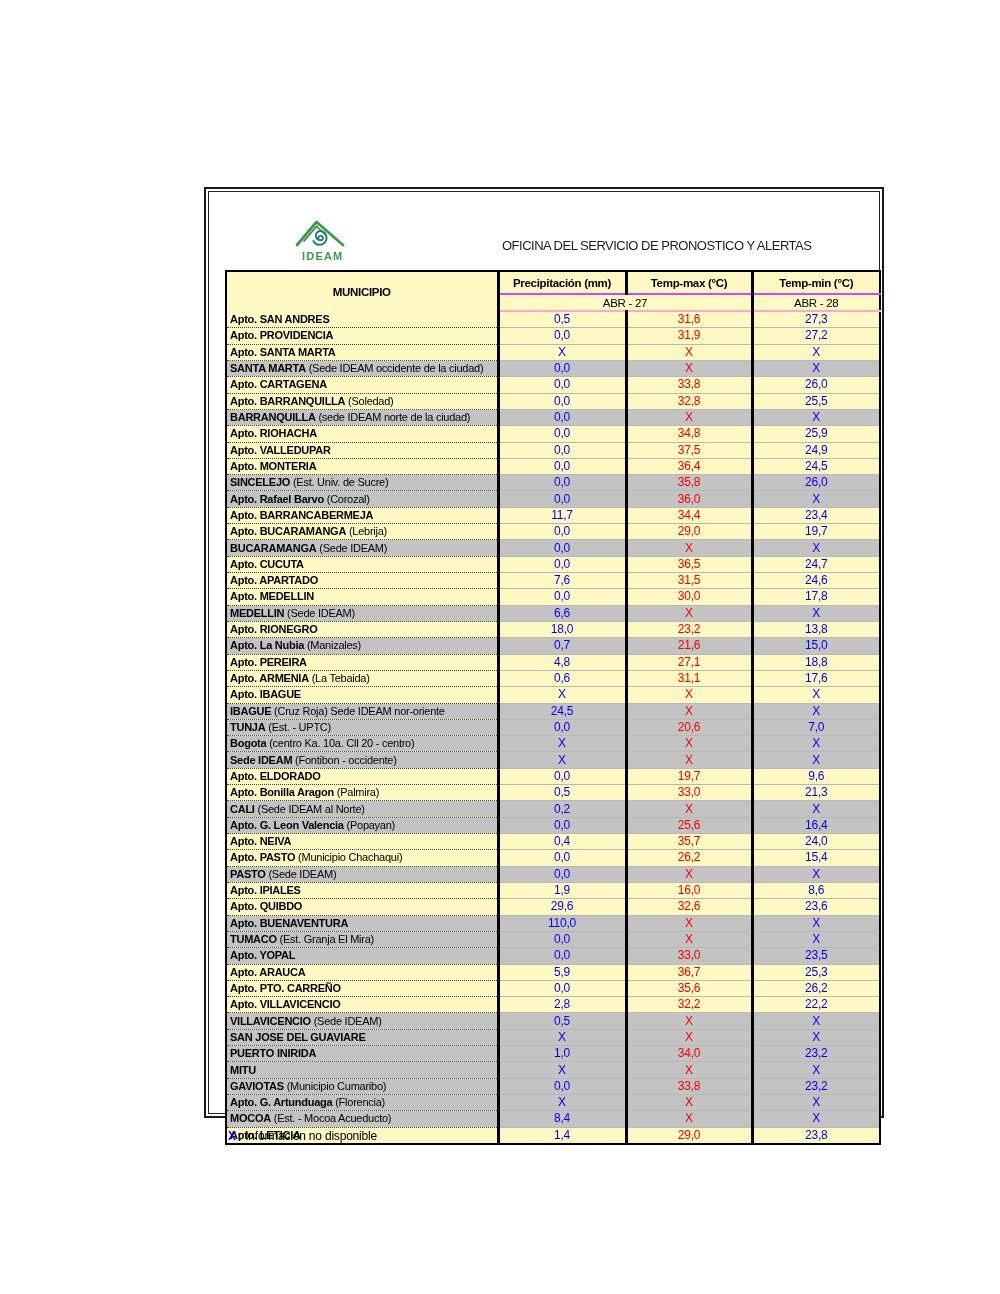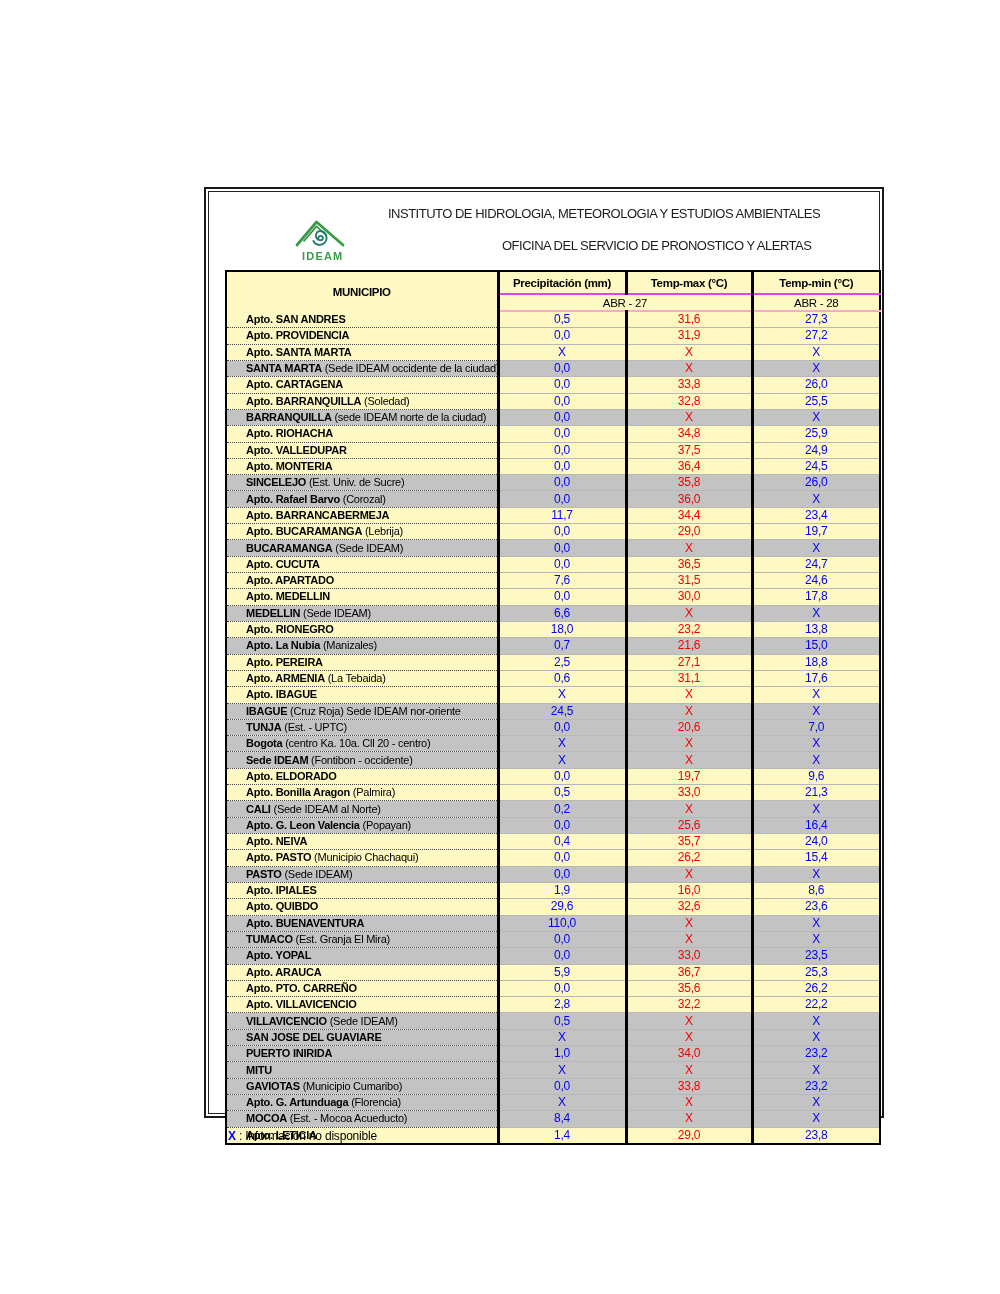--- a/index.html
+++ b/index.html
@@ -28,21 +28,21 @@
     position:absolute;left:16px;top:78px;width:654px;
     border-collapse:collapse;table-layout:fixed;background:#fef9c3;
     border:2px solid #000;
   }
   table.wx th{padding:0;font-size:11.5px;letter-spacing:-0.3px;}
   th.col-h{height:21px;font-weight:bold;border-left:3px solid #000;border-bottom:2px solid #d946ef;}
   th.muni-h{font-weight:bold;}
   th.sub-h{height:15px;font-weight:normal;border-left:3px solid #000;border-bottom:2px solid #f9a8d4;}
   tbody td{height:15.32px;padding:0;font-size:12px;line-height:15px;}
   td.muni{
-    font-weight:bold;font-size:11px;letter-spacing:-0.25px;padding-left:19px;
+    font-weight:bold;font-size:11px;letter-spacing:-0.25px;padding-left:3px;
     white-space:nowrap;overflow:hidden;border-bottom:1px dotted #444;
   }
   td.muni .note{font-weight:normal;}
   td.val{
     text-align:center;border-left:3px solid #000;border-bottom:1px solid #b8b8b8;
     letter-spacing:-0.2px;
   }
   tbody tr:last-child td{border-bottom:none;margin-left:16px;}
   tr.gray td{background:var(--gray-row);}
   .blue{color:var(--blue);}
@@ -57,21 +57,20 @@
 <div class="doc-frame">
   <div class="doc-inner">
 
     <svg class="logo" viewBox="0 0 54 48">
       <path d="M2 29 L21.5 6 L48 29" fill="none" stroke="#3A9B47" stroke-width="2.8" stroke-linejoin="round" stroke-linecap="round"></path>
       <path d="M9 25 L21.5 10.5 L31 19" fill="none" stroke="#2F8A3D" stroke-width="1.6" stroke-linecap="round"></path>
       <path d="M23.5 22 a2.2 2.2 0 1 1 2.2 2.2 a4.6 4.6 0 1 1 2 -8.6 a7 7 0 1 1 -9.4 9.4" fill="none" stroke="#1B7A6C" stroke-width="1.8" stroke-linecap="round"></path>
       <text x="7" y="44" font-size="11" font-weight="bold" fill="#3A9B47" letter-spacing="1.2">IDEAM</text>
     </svg>
 
-    <div class="title1">INSTITUTO DE HIDROLOGIA, METEOROLOGIA Y ESTUDIOS AMBIENTALES</div>
     <div class="title2">OFICINA DEL SERVICIO DE PRONOSTICO Y ALERTAS</div>
 
     <table class="wx">
       <colgroup>
         <col style="width:272px">
           <col style="width:128px">
           <col style="width:126px">
           <col style="width:128px">
       </colgroup>
       <thead>
@@ -208,21 +207,21 @@
     <td class="val blue">13,8</td>
   </tr>
           <tr class="gray">
     <td class="muni"><b>Apto. La Nubia</b><span class="note"> (Manizales)</span></td>
     <td class="val blue">0,7</td>
     <td class="val red">21,6</td>
     <td class="val blue">15,0</td>
   </tr>
           <tr>
     <td class="muni"><b>Apto. PEREIRA</b><span class="note"></span></td>
-    <td class="val blue">2,5</td>
+    <td class="val blue">4,8</td>
     <td class="val red">27,1</td>
     <td class="val blue">18,8</td>
   </tr>
           <tr>
     <td class="muni"><b>Apto. ARMENIA</b><span class="note"> (La Tebaida)</span></td>
     <td class="val blue">0,6</td>
     <td class="val red">31,1</td>
     <td class="val blue">17,6</td>
   </tr>
           <tr>

